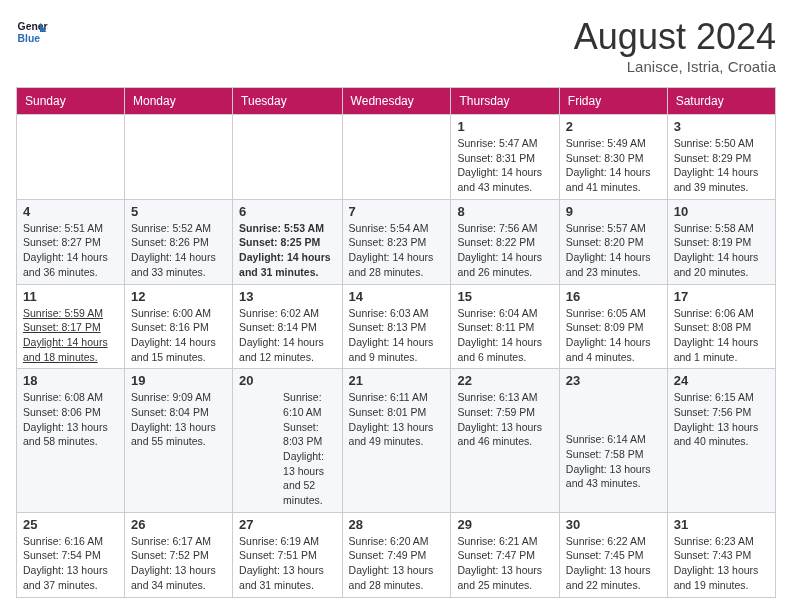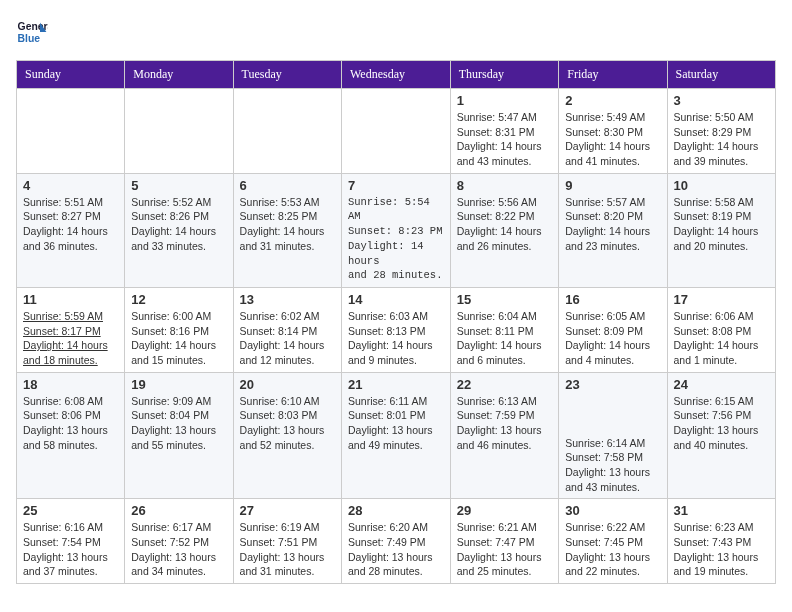--- a/index.html
+++ b/index.html
@@ -36,28 +36,27 @@
     .location-subtitle {
       font-size: 15px;
       color: #555;
     }
     .calendar {
       width: 100%;
       border-collapse: collapse;
       font-size: 11px;
     }
     .calendar th {
-      background-color: #4c1d95;
+      background-color: #be185d;
       color: #fff;
       text-align: left;
       padding: 6px 8px;
       font-size: 12px;
       font-weight: normal;
       border: 1px solid #ccc;
-      font-family: Liberation Serif, serif;
     }
     .calendar td {
       border: 1px solid #ccc;
       vertical-align: top;
       padding: 4px 6px;
       width: 110px;
       min-height: 80px;
       background: #fff;
     }
     .calendar tr:nth-child(even) td {
@@ -84,20 +83,24 @@
 </head>
 <body>
 
 <div class="header-area">
   <div class="logo">
     <svg class="logo-icon" viewBox="0 0 40 40">
       <text x="2" y="18" font-size="13" font-weight="bold" fill="#1a1a2e">General</text>
       <text x="2" y="32" font-size="13" font-weight="bold" fill="#2a6db5">Blue</text>
       <polygon points="30,8 38,20 30,20" fill="#2a6db5"></polygon>
     </svg>
+  </div>
+  <div class="title-area">
+    <div class="month-title">August 2024</div>
+    <div class="location-subtitle">Lanisce, Istria, Croatia</div>
   </div>
 </div>
 
 <table class="calendar">
   <thead>
     <tr id="dow-row">
         <th>Sunday</th>
         <th>Monday</th>
         <th>Tuesday</th>
         <th>Wednesday</th>
@@ -144,35 +147,35 @@
         </td>
         <td>
           <div class="day-number">5</div>
           <div class="day-info" style="white-space: pre-line;">Sunrise: 5:52 AM
 Sunset: 8:26 PM
 Daylight: 14 hours
 and 33 minutes.</div>
         </td>
         <td>
           <div class="day-number">6</div>
-          <div class="day-info" style="white-space: pre-line;">Sunrise: 5:53 AM
+          <div class="day-info" style="white-space: pre-line; font-weight: bold;">Sunrise: 5:53 AM
 Sunset: 8:25 PM
 Daylight: 14 hours
 and 31 minutes.</div>
         </td>
         <td>
           <div class="day-number">7</div>
-          <div class="day-info" style="white-space: pre-line; font-family: Liberation Mono, monospace;">Sunrise: 5:54 AM
+          <div class="day-info" style="white-space: pre-line;">Sunrise: 5:54 AM
 Sunset: 8:23 PM
 Daylight: 14 hours
 and 28 minutes.</div>
         </td>
         <td>
           <div class="day-number">8</div>
-          <div class="day-info" style="white-space: pre-line;">Sunrise: 5:56 AM
+          <div class="day-info" style="white-space: pre-line;">Sunrise: 7:56 AM
 Sunset: 8:22 PM
 Daylight: 14 hours
 and 26 minutes.</div>
         </td>
         <td>
           <div class="day-number">9</div>
           <div class="day-info" style="white-space: pre-line;">Sunrise: 5:57 AM
 Sunset: 8:20 PM
 Daylight: 14 hours
 and 23 minutes.</div>
@@ -246,21 +249,21 @@
         </td>
         <td>
           <div class="day-number">19</div>
           <div class="day-info" style="white-space: pre-line;">Sunrise: 9:09 AM
 Sunset: 8:04 PM
 Daylight: 13 hours
 and 55 minutes.</div>
         </td>
         <td>
           <div class="day-number">20</div>
-          <div class="day-info" style="white-space: pre-line;">Sunrise: 6:10 AM
+          <div class="day-info" style="white-space: pre-line; margin-left: 44px;">Sunrise: 6:10 AM
 Sunset: 8:03 PM
 Daylight: 13 hours
 and 52 minutes.</div>
         </td>
         <td>
           <div class="day-number">21</div>
           <div class="day-info" style="white-space: pre-line;">Sunrise: 6:11 AM
 Sunset: 8:01 PM
 Daylight: 13 hours
 and 49 minutes.</div>

